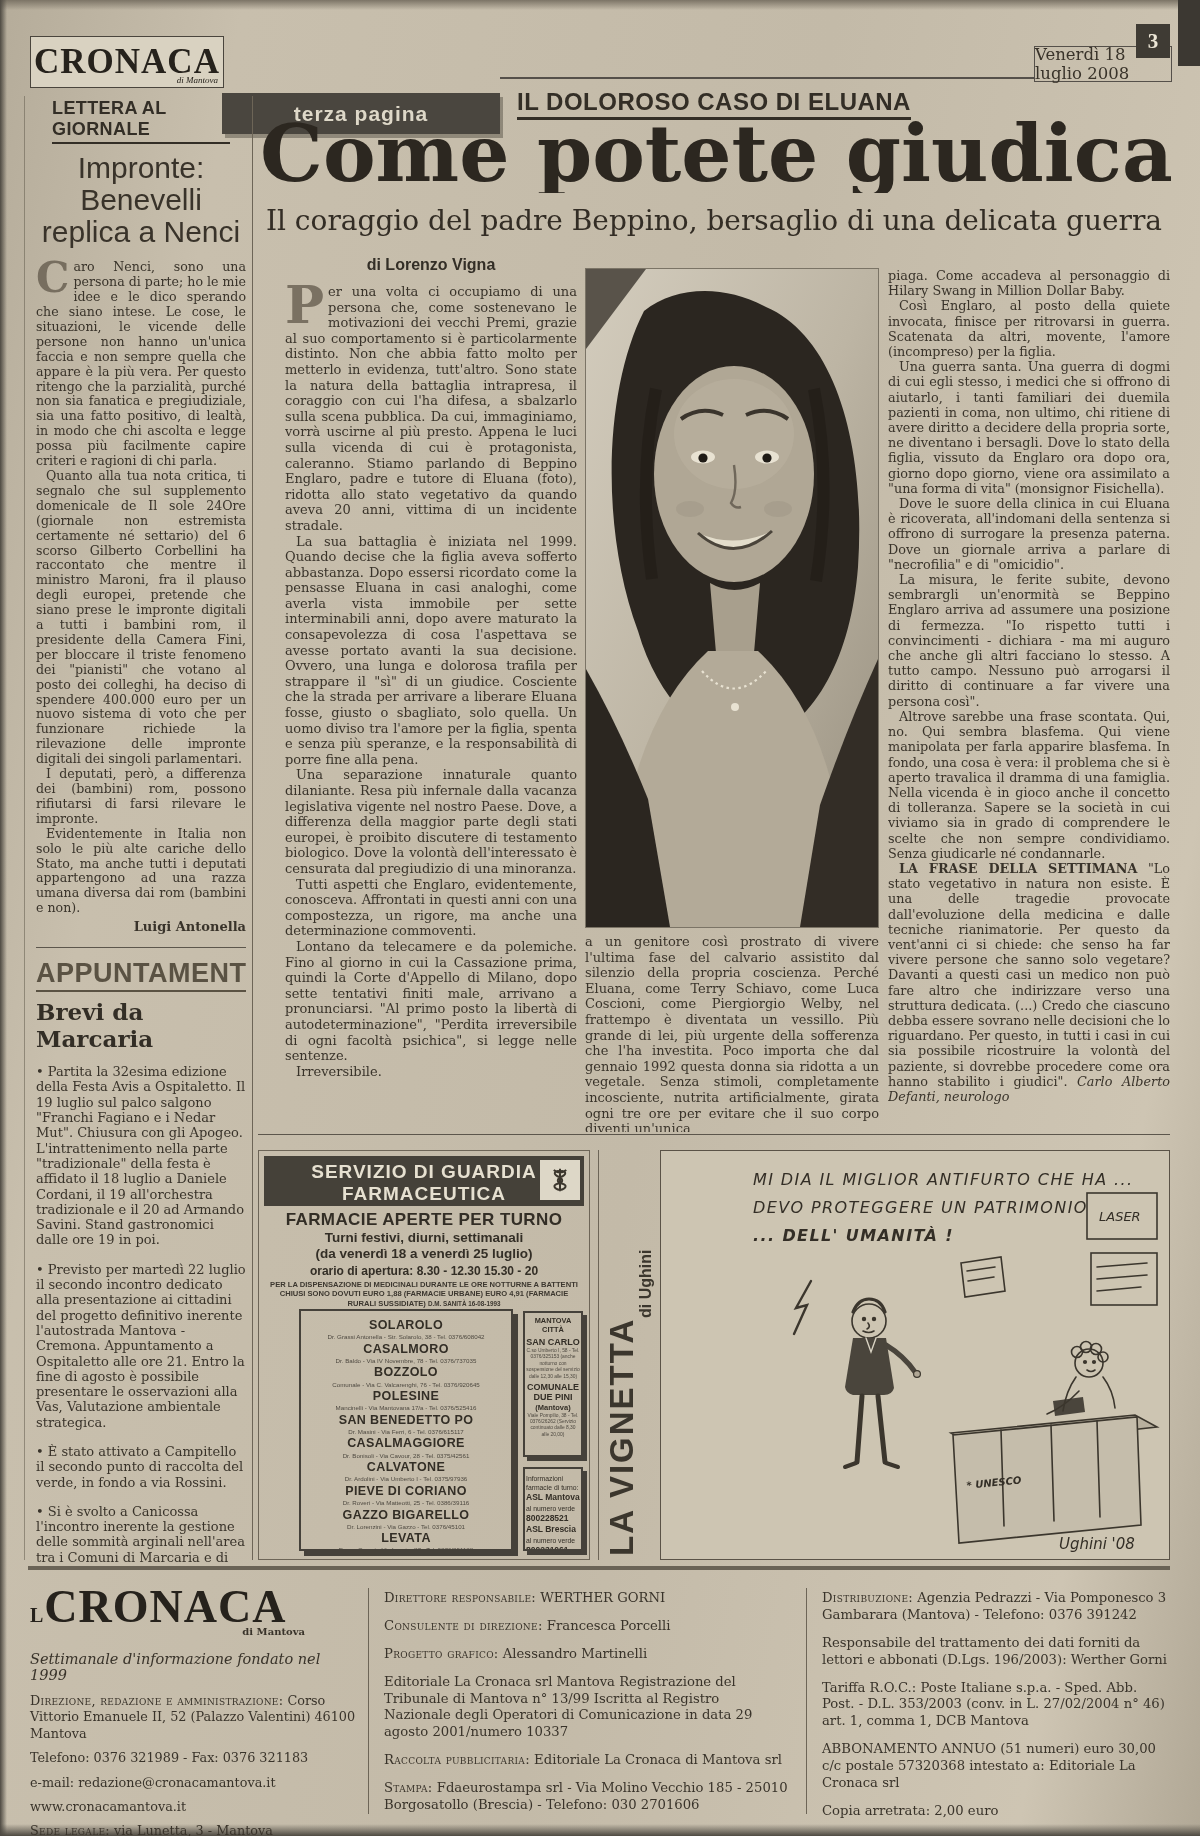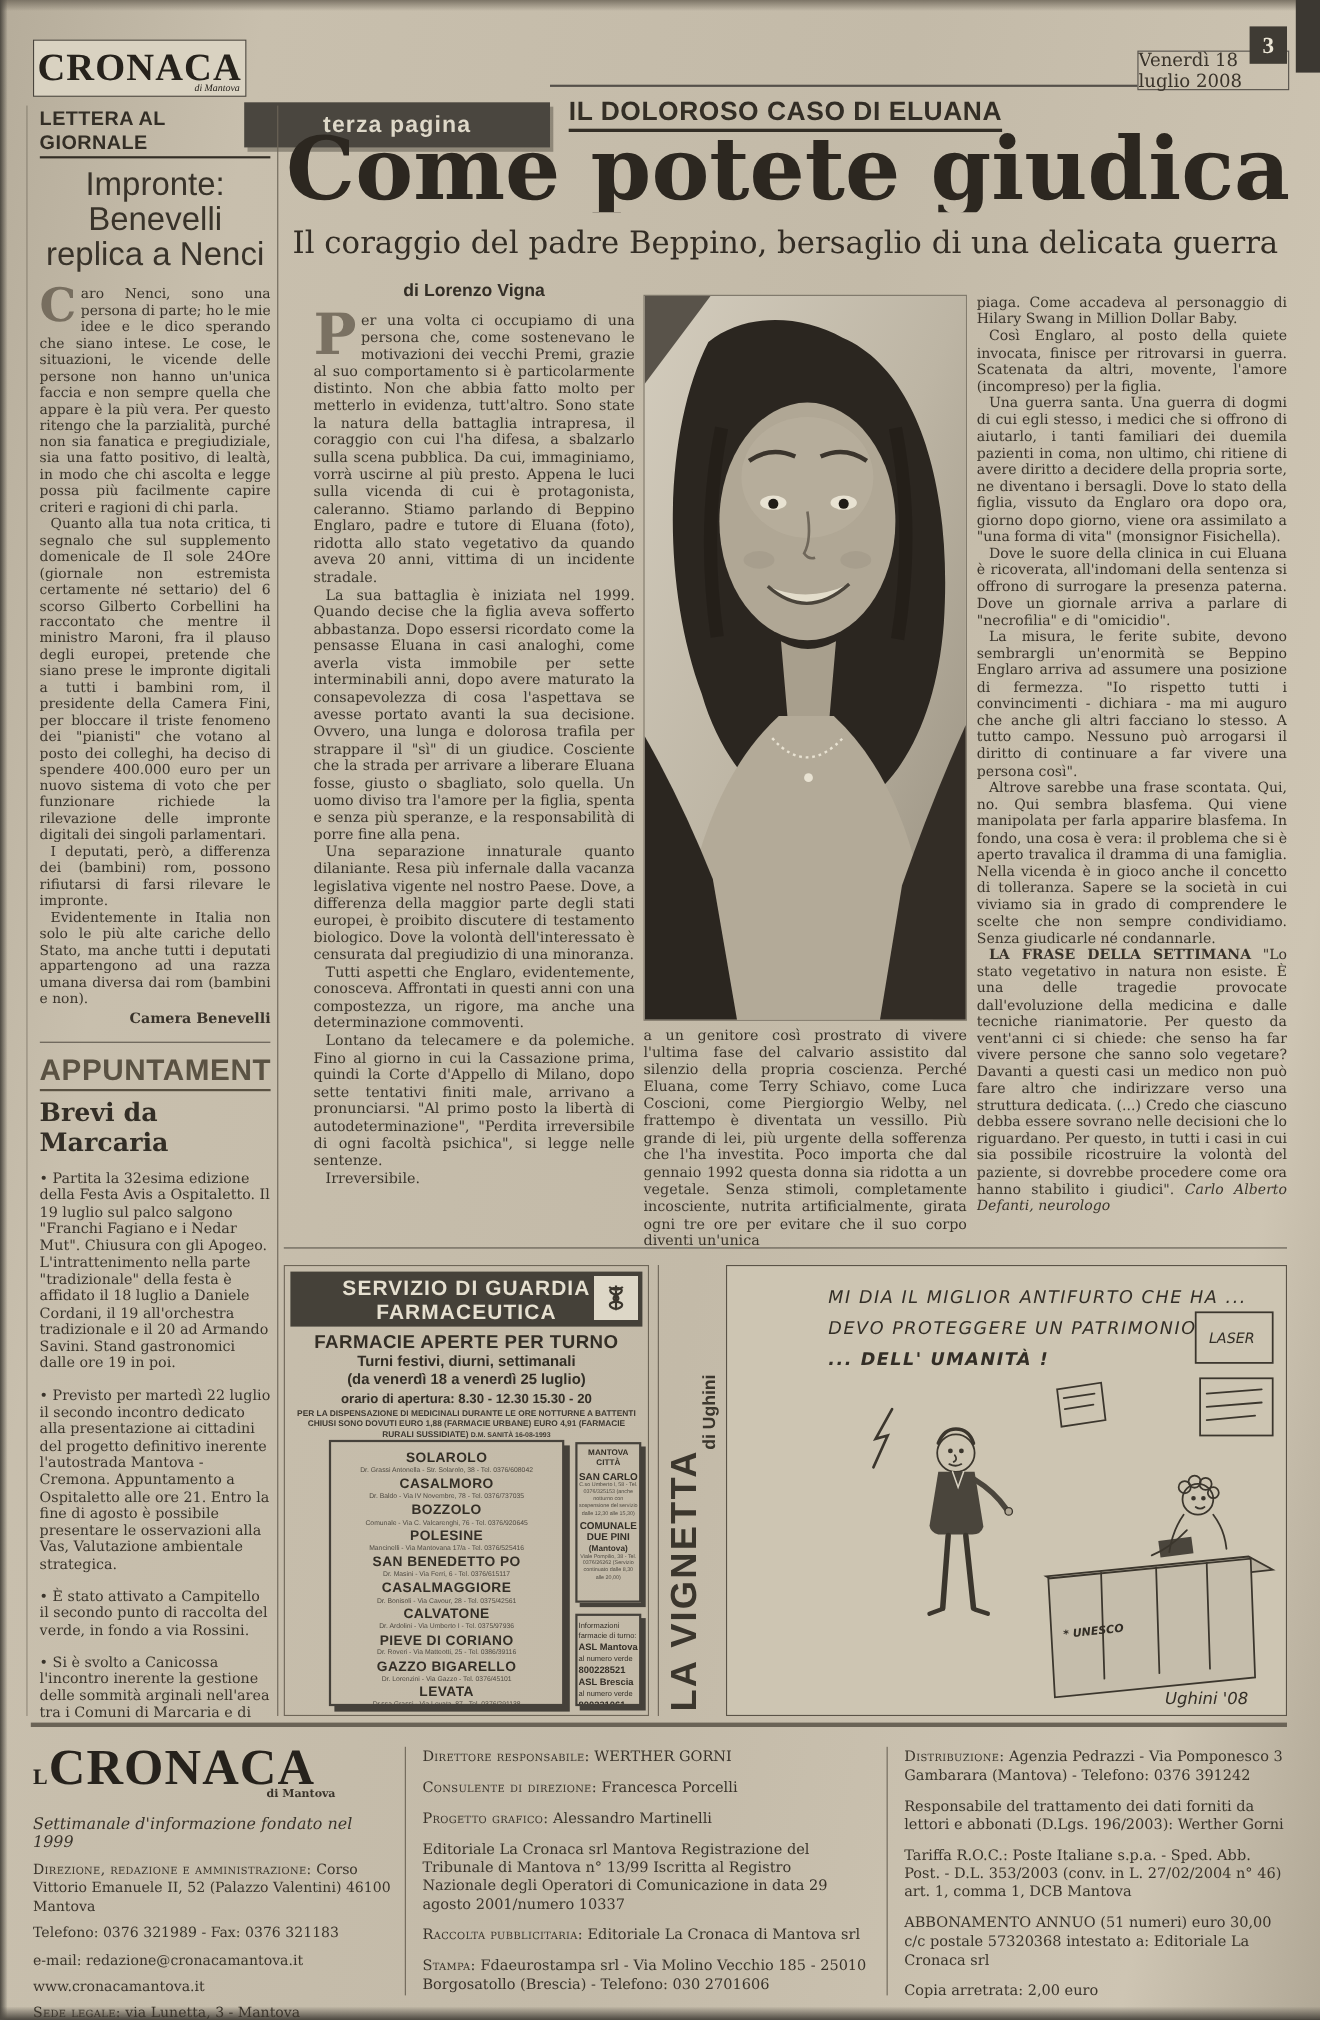--- a/index.html
+++ b/index.html
@@ -21,21 +21,21 @@
   .head-rule{position:absolute;left:500px;top:77px;width:534px;height:2px;background:#55504a;}
   .date-box{position:absolute;left:1034px;top:46px;width:136px;height:34px;border:1px solid #55504a;
     display:flex;align-items:center;justify-content:center;font-size:16.5px;}
   .pagenum{position:absolute;left:1136px;top:24px;width:34px;height:34px;background:#3f3b34;color:#ece6d6;
     display:flex;align-items:center;justify-content:center;font-weight:bold;font-size:21px;font-family:"Liberation Serif",serif;}
   
   .vline{position:absolute;width:1px;background:#6d6557;}
   
   .leftcol{position:absolute;left:36px;top:98px;width:210px;height:1464px;overflow:hidden;}
   .letter-kicker{font-family:"Liberation Sans",sans-serif;font-weight:900;font-size:18px;letter-spacing:.4px;
-    color:#332e26;border-bottom:2px solid #332e26;padding-bottom:2px;display:inline-block;margin:0 0 2px;}
+    color:#332e26;border-bottom:2px solid #332e26;padding-bottom:2px;display:inline-block;margin:0 16px 2px;}
   .letter-title{font-family:"Liberation Sans",sans-serif;font-weight:400;font-size:30px;line-height:1.07;
     text-align:center;color:#39332a;margin:6px 0 12px;}
   .letter-body p{font-size:12.6px;line-height:14.9px;text-align:justify;margin:0;text-indent:10px;}
   .letter-body p.first{text-indent:0;}
   .dropcap{float:left;font-weight:bold;font-size:42px;line-height:33px;padding:1px 4px 0 0;color:#776e5f;}
   .dropcap.big{font-size:52px;line-height:40px;color:#7a7162;}
   .signature{font-weight:bold;text-align:right;font-size:13px;margin-top:3px;}
   .lrule{border:none;border-top:1px solid #5c564c;margin:13px 0 10px;}
   .app-kicker{font-family:"Liberation Sans",sans-serif;font-weight:900;font-size:27px;letter-spacing:.5px;
     color:#5a5243;margin:0;border-bottom:2px solid #5a5243;display:inline-block;padding-bottom:1px;}
@@ -137,21 +137,21 @@
 
   <div class="leftcol">
     <div><span class="letter-kicker">LETTERA AL GIORNALE</span></div>
     <div class="letter-title">Impronte: Benevelli replica a Nenci</div>
     <div class="letter-body">
       <p class="first"><span class="dropcap">C</span><span>aro Nenci, sono una persona di parte; ho le mie idee e le dico sperando che siano intese. Le cose, le situazioni, le vicende delle persone non hanno un'unica faccia e non sempre quella che appare è la più vera. Per questo ritengo che la parzialità, purché non sia fanatica e pregiudiziale, sia una fatto positivo, di lealtà, in modo che chi ascolta e legge possa più facilmente capire criteri e ragioni di chi parla.</span></p>
       <p>Quanto alla tua nota critica, ti segnalo che sul supplemento domenicale de Il sole 24Ore (giornale non estremista certamente né settario) del 6 scorso Gilberto Corbellini ha raccontato che mentre il ministro Maroni, fra il plauso degli europei, pretende che siano prese le impronte digitali a tutti i bambini rom, il presidente della Camera Fini, per bloccare il triste fenomeno dei "pianisti" che votano al posto dei colleghi, ha deciso di spendere 400.000 euro per un nuovo sistema di voto che per funzionare richiede la rilevazione delle impronte digitali dei singoli parlamentari.</p>
       <p>I deputati, però, a differenza dei (bambini) rom, possono rifiutarsi di farsi rilevare le impronte.</p>
       <p>Evidentemente in Italia non solo le più alte cariche dello Stato, ma anche tutti i deputati appartengono ad una razza umana diversa dai rom (bambini e non).</p>
     </div>
-    <div class="signature">Camera Benevelli</div>
+    <div class="signature">Luigi Antonella</div>
     <hr class="lrule">
     <div><span class="app-kicker">APPUNTAMENTI</span></div>
     <div class="app-title">Brevi da Marcaria</div>
     <div class="bullets">
       <p>Partita la 32esima edizione della Festa Avis a Ospitaletto. Il 19 luglio sul palco salgono "Franchi Fagiano e i Nedar Mut". Chiusura con gli Apogeo. L'intrattenimento nella parte "tradizionale" della festa è affidato il 18 luglio a Daniele Cordani, il 19 all'orchestra tradizionale e il 20 ad Armando Savini. Stand gastronomici dalle ore 19 in poi.</p>
       <p>Previsto per martedì 22 luglio il secondo incontro dedicato alla presentazione ai cittadini del progetto definitivo inerente l'autostrada Mantova - Cremona. Appuntamento a Ospitaletto alle ore 21. Entro la fine di agosto è possibile presentare le osservazioni alla Vas, Valutazione ambientale strategica.</p>
       <p>È stato attivato a Campitello il secondo punto di raccolta del verde, in fondo a via Rossini.</p>
       <p>Si è svolto a Canicossa l'incontro inerente la gestione delle sommità arginali nell'area tra i Comuni di Marcaria e di Borgoforte, per discutere con la cittadinanza la possibilità di chiuderli e renderli piste ciclopedonali.</p>
 
     </div>

